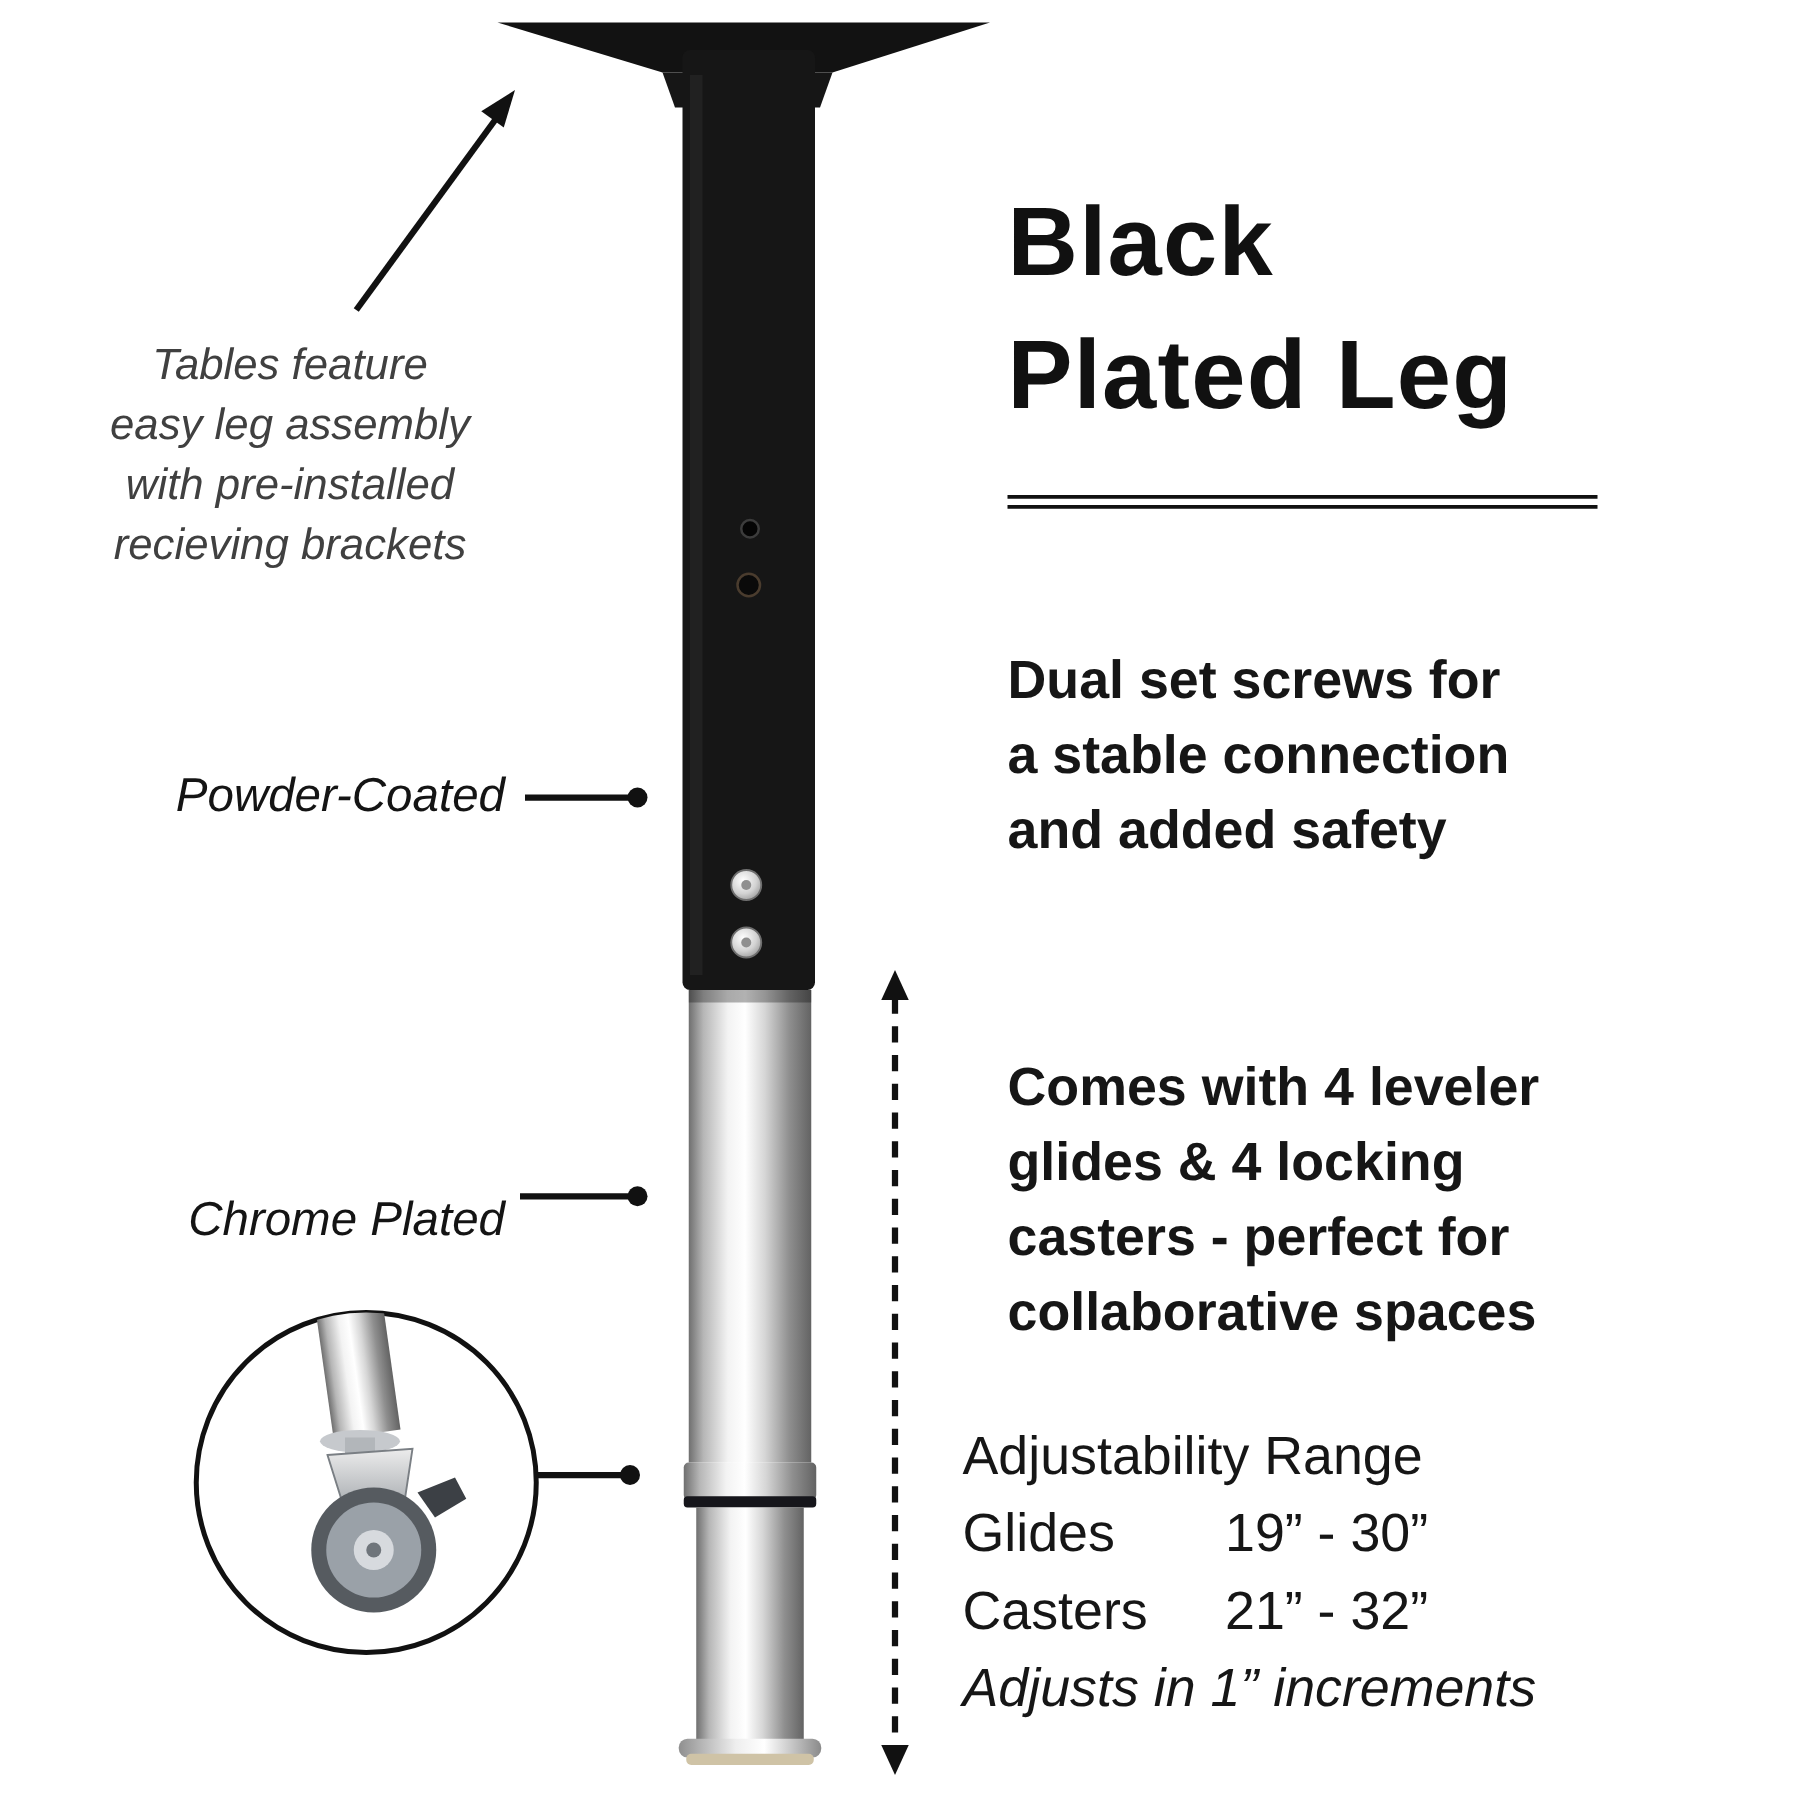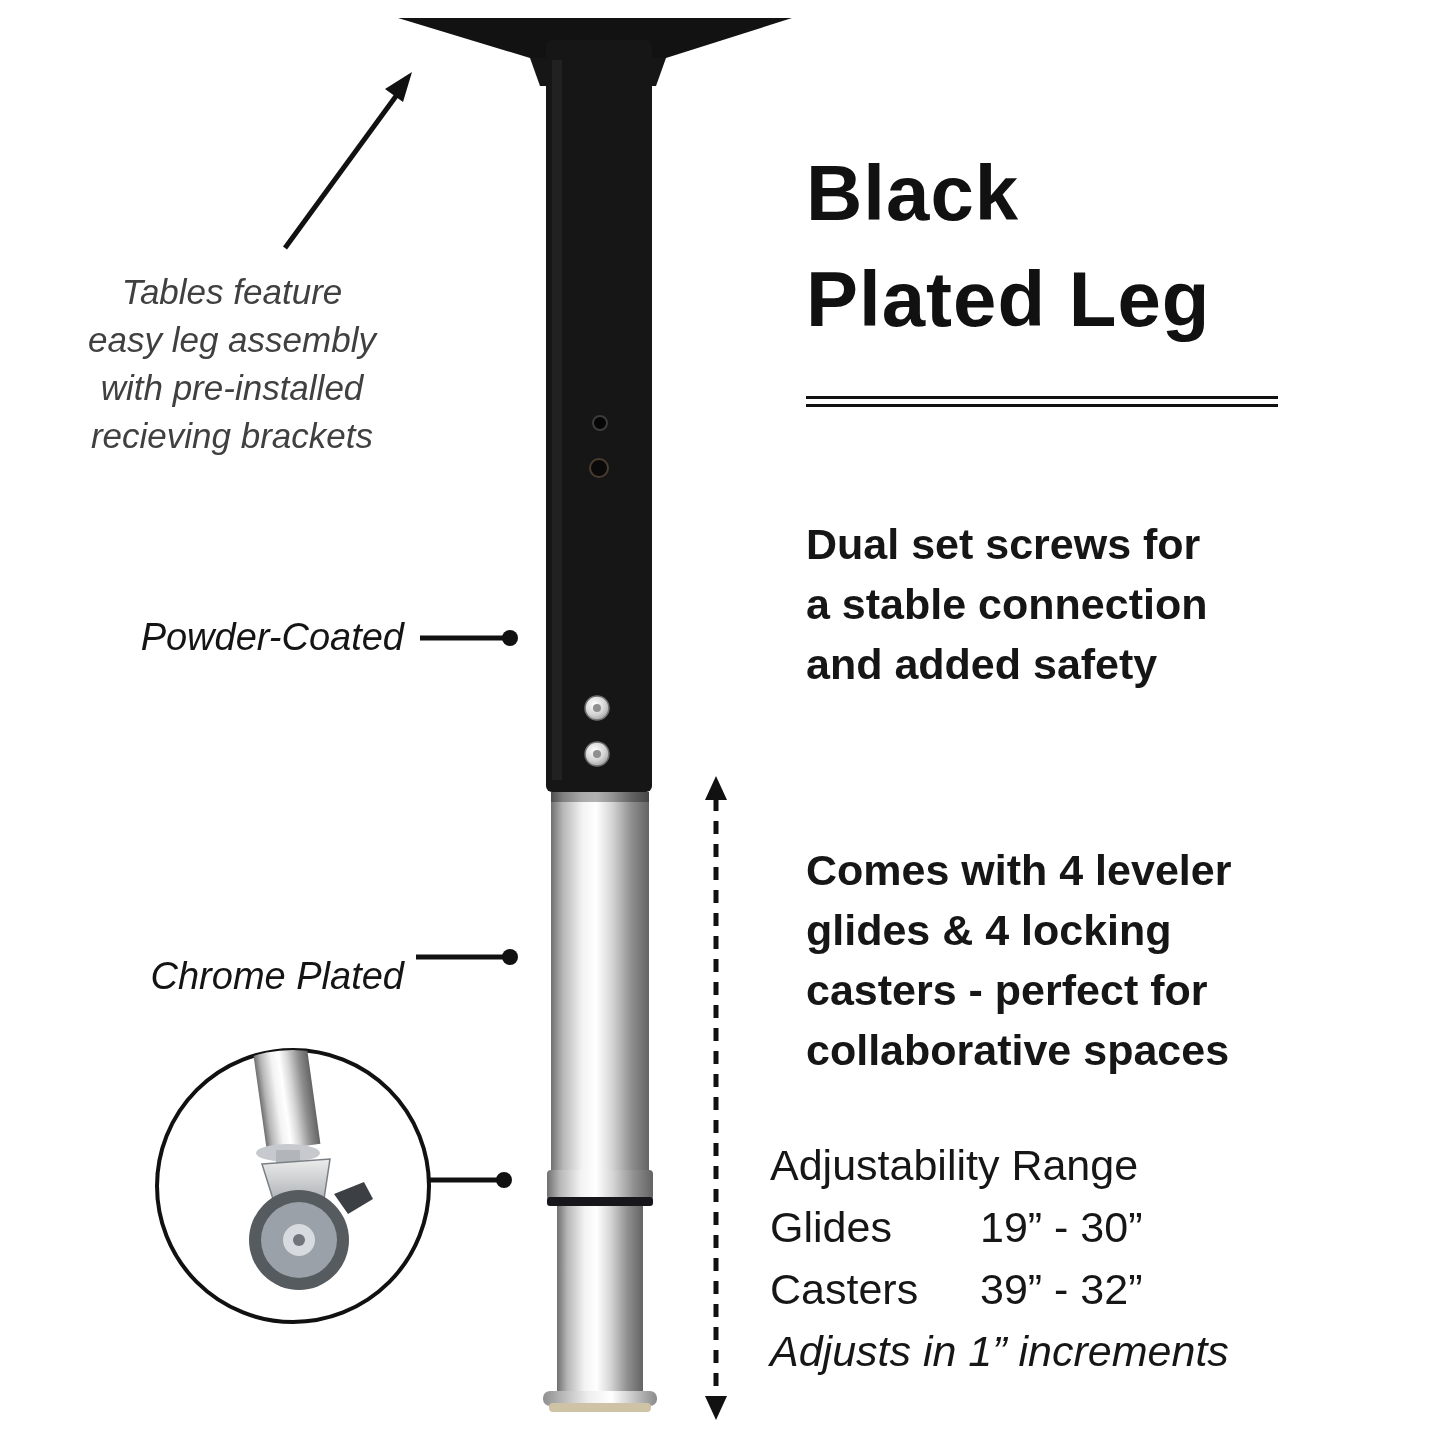--- a/index.html
+++ b/index.html
@@ -185,18 +185,18 @@
   </div>
 
   <div class="abs adjust">
     <div>Adjustability Range</div>
     <div class="adjust-row">
       <span class="lbl">Glides</span>
       <span>19” - 30”</span>
     </div>
     <div class="adjust-row">
       <span class="lbl">Casters</span>
-      <span>39” - 32”</span>
+      <span>21” - 32”</span>
     </div>
     <div class="adjust-note">Adjusts in 1” increments</div>
   </div>
 
 </div>
 
 </body></html>

